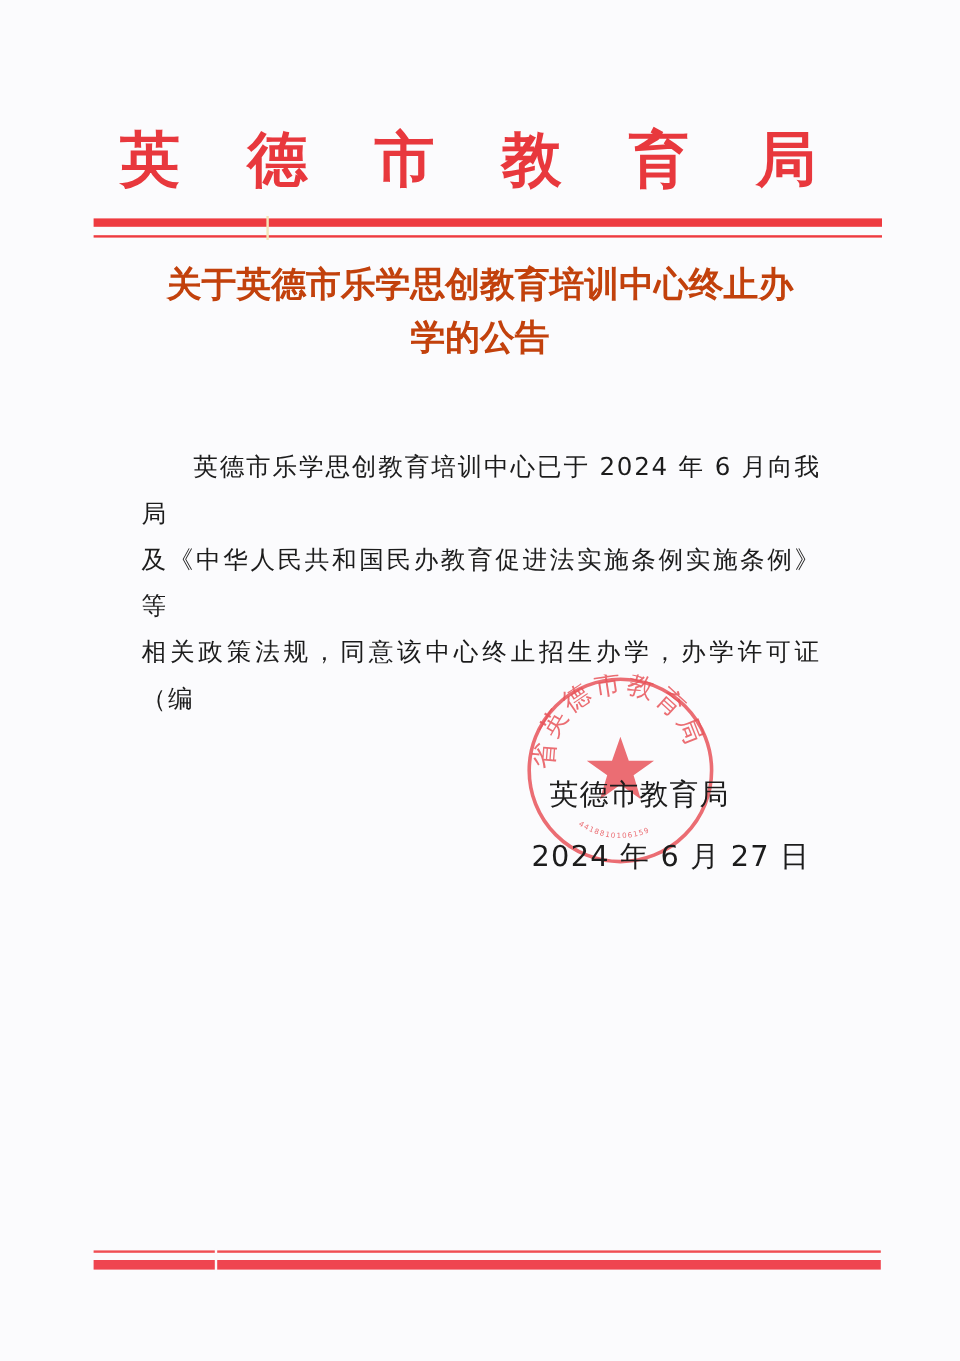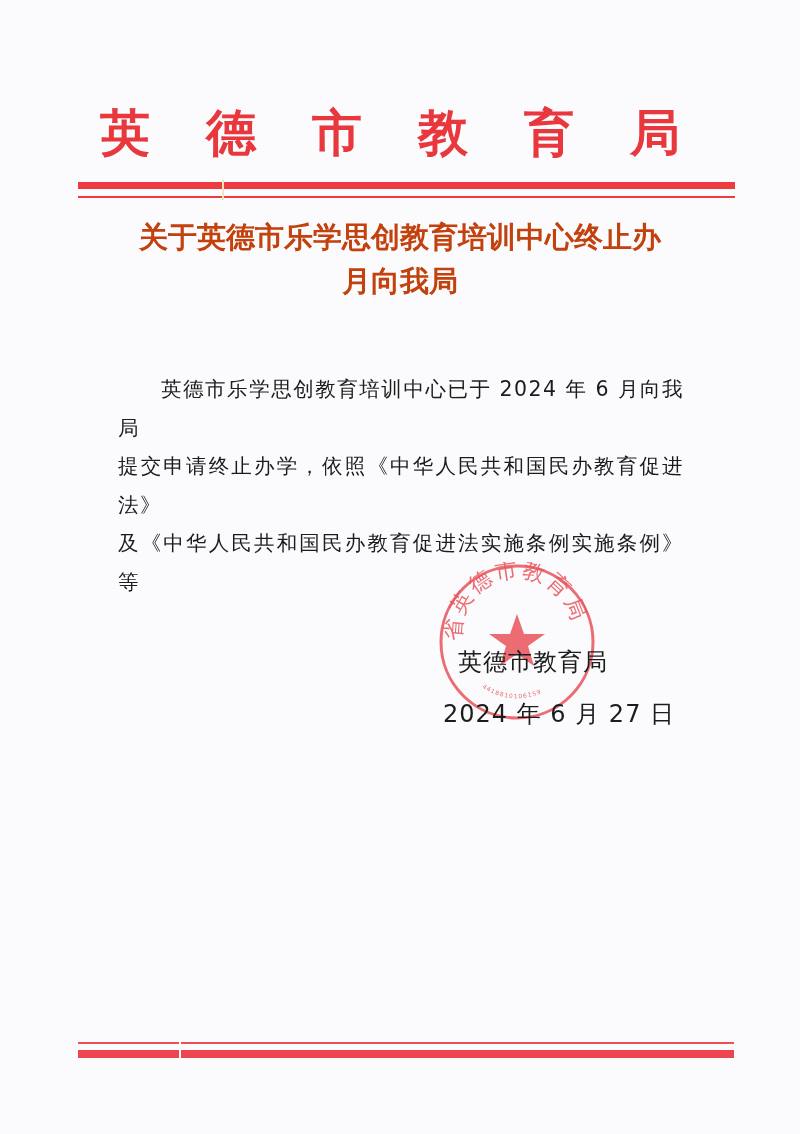--- a/index.html
+++ b/index.html
@@ -25,26 +25,26 @@
   <span>教</span>
   <span>育</span>
   <span>局</span>
 </div>
 
 <div class="rule" style="left:78px; top:182px; width:657px; height:7px;"></div>
 <div class="rule" style="left:78px; top:196px; width:657px; height:2px;"></div>
 <div class="gap" style="left:222px; top:180px; height:20px; background:#f3e6b8;"></div>
 
 <div class="abs doc-title" style="top:218px;">关于英德市乐学思创教育培训中心终止办</div>
-<div class="abs doc-title" style="top:262px;">月向我局</div>
+<div class="abs doc-title" style="top:262px;">学的公告</div>
 
 <div class="abs para" style="top:370px;">
   <p class="indent">英德市乐学思创教育培训中心已于 2024 年 6 月向我局</p>
-  <p>提交申请终止办学，依照《中华人民共和国民办教育促进法》</p>
   <p>及《中华人民共和国民办教育促进法实施条例实施条例》等</p>
+  <p>相关政策法规，同意该中心终止招生办学，办学许可证（编</p>
 </div>
 
 <svg class="abs seal" viewBox="0 0 160 160">
   <defs>
     <path id="arcTop" d="M 28 92 A 56 56 0 1 1 132 92"></path>
     <path id="arcBot" d="M 36 118 A 62 62 0 0 0 124 118"></path>
   </defs>
   <circle cx="80" cy="80" r="76" fill="none" stroke="#e8545a" stroke-width="3" opacity="0.85"></circle>
   <polygon points="80,52 87,72 108,72 91,84 97,104 80,92 63,104 69,84 52,72 73,72" fill="#e8545a" opacity="0.85"></polygon>
   <text font-family="DejaVu Serif, serif" font-size="22" fill="#e8545a" opacity="0.85" letter-spacing="3">

